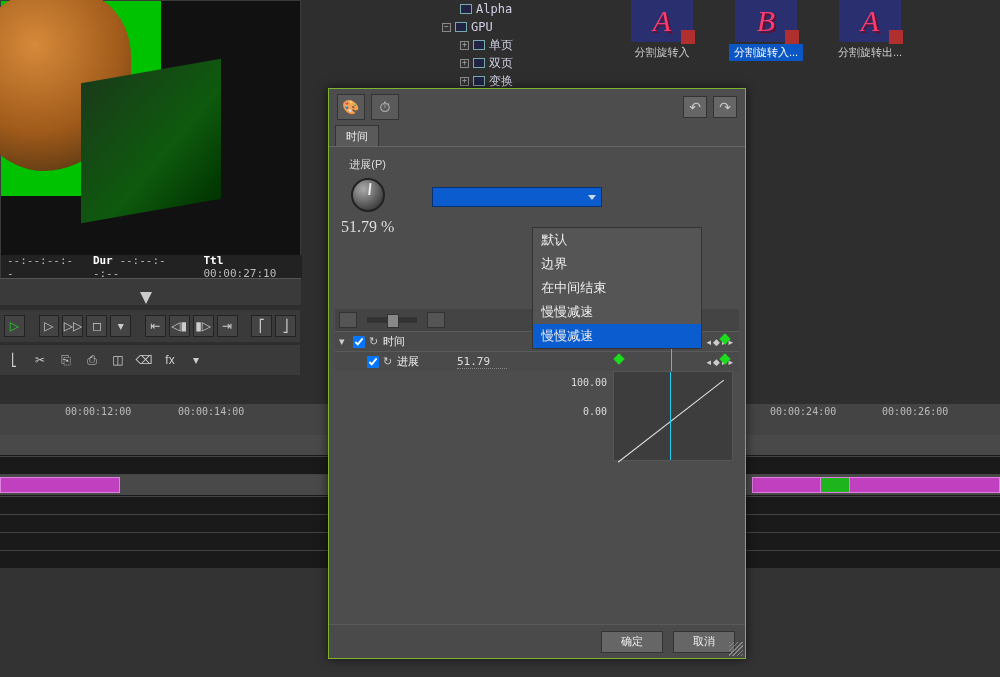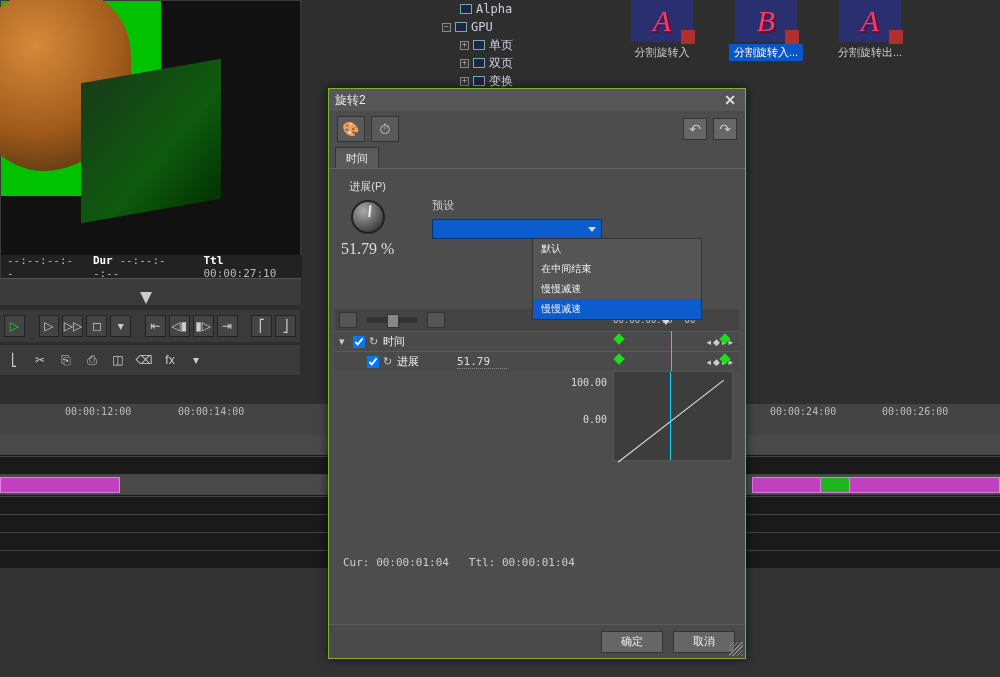--- a/index.html
+++ b/index.html
@@ -66,21 +66,21 @@
   .prog-label{font-size:11px;color:#ddd}
   .knob-col{display:flex;flex-direction:column;align-items:center;gap:6px}
   .knob{width:34px;height:34px;border-radius:50%;background:radial-gradient(circle at 35% 30%,#aaa 0%,#555 60%,#222 100%);border:2px solid #222;position:relative}
   .knob::after{content:"";position:absolute;left:15px;top:3px;width:2px;height:12px;background:#eee;transform-origin:50% 14px;transform:rotate(6deg)}
   .pct{font-family:Liberation Serif, serif;font-size:16px;color:#ddd}
   .preset-col{flex:1}
   .preset-lbl{font-size:11px;color:#ccc;margin-bottom:6px}
   .combo{width:170px;height:20px;background:#0a5ccf;border:1px solid #0a3070;position:relative}
   .combo::after{content:"";position:absolute;right:5px;top:7px;width:0;height:0;border-left:4px solid transparent;border-right:4px solid transparent;border-top:5px solid #cde}
   .dropdown{position:absolute;left:100px;top:40px;width:170px;background:#555;border:1px solid #333;z-index:5}
-  .dd-item{padding:3px 8px;font-size:10px;color:#eee}
+  .dd-item{padding:3px 8px;font-size:13px;color:#eee}
   .dd-item.sel{background:#0a5ccf}
 
   .kf-area{position:absolute;left:6px;top:220px;right:6px;height:290px}
   .kf-toolbar{height:22px;background:#444;display:flex;align-items:center;padding:0 4px;gap:4px}
   .kf-btn{width:18px;height:16px;background:#555;border:1px solid #333}
   .kf-slider{flex:0 0 50px;height:6px;background:#333;margin:0 6px;position:relative}
   .kf-slider::after{content:"";position:absolute;left:20px;top:-3px;width:10px;height:12px;background:#888;border:1px solid #333}
   .kf-ruler{position:absolute;right:6px;top:0;width:120px;height:22px;font-family:Consolas,monospace;font-size:9px;color:#bbb;display:flex;align-items:center;gap:12px}
   .kf-ph{position:absolute;right:62px;top:-2px;width:10px;height:18px;background:#ddd;clip-path:polygon(0 0,100% 0,100% 60%,50% 100%,0 60%)}
   .kf-row{height:20px;background:#4a4a4a;border-top:1px solid #5a5a5a;display:flex;align-items:center;font-size:11px}
@@ -214,24 +214,20 @@
     <div class="clip" style="left:752px;width:248px"></div>
     <div class="clip green" style="left:820px"></div>
   </div>
   <div class="track title"></div>
   <div class="track audio"></div>
   <div class="track audio"></div>
   <div class="track audio"></div>
 </div>
 
 <div class="dlg">
-  <div class="dlg-title">
-    <span>旋转2</span>
-    <div class="dlg-close">✕</div>
-  </div>
   <div class="dlg-toolbar">
     <div class="tbgrp">
       <div class="dlg-tbtn">🎨</div>
       <div class="dlg-tbtn">⏱</div>
     </div>
     <div class="tbgrp">
       <div class="dlg-tbtn r">↶</div>
       <div class="dlg-tbtn r">↷</div>
     </div>
   </div>
@@ -239,24 +235,24 @@
     <div class="tab">时间</div>
   </div>
   <div class="dlg-body">
     <div class="progress-row">
       <div class="knob-col">
         <div class="prog-label">进展(P)</div>
         <div class="knob"></div>
         <div class="pct">51.79 %</div>
       </div>
       <div class="preset-col" style="position:relative">
-        <div class="preset-lbl">预设</div>
         <div class="combo"></div>
         <div class="dropdown" id="dd">
             <div class="dd-item">默认</div>
+            <div class="dd-item">边界</div>
             <div class="dd-item">在中间结束</div>
             <div class="dd-item">慢慢减速</div>
             <div class="dd-item sel">慢慢减速</div>
           </div>
       </div>
     </div>
   </div>
 
   <div class="kf-area">
     <div class="kf-toolbar">
@@ -279,39 +275,35 @@
     <div class="kf-row">
       <span class="expand" style="margin-left:18px"></span>
       <input type="checkbox" checked="" style="">
       <span class="loop">↻</span>
       <span class="nm">进展</span>
       <span class="val">51.79</span>
       <span class="nav">◂◆▸▸</span>
     </div>
     <div class="kf-vals">
       <div style="margin-top:48px">100.00</div>
-      <div style="margin-top:26px">0.00</div>
+      <div style="margin-top:18px">0.00</div>
     </div>
     <div class="kf-keys">
       <div class="kf-diamond" style="left:2px;top:4px"></div>
       <div class="kf-diamond" style="right:4px;top:4px"></div>
       <div class="kf-diamond" style="left:2px;top:24px"></div>
       <div class="kf-diamond" style="right:4px;top:24px"></div>
       <div class="cyan-line" style="left:58px"></div>
     </div>
     <div class="kf-graph">
       <svg class="graph-line" viewBox="0 0 100 80" preserveAspectRatio="none">
         <line x1="0" y1="78" x2="98" y2="2" stroke="#ddd" stroke-width="1"></line>
       </svg>
       <div class="cyan-line" style="left:56px"></div>
     </div>
-    <div class="kf-status">
-      <span>Cur:</span> <span>00:00:01:04</span>&nbsp;&nbsp;
-      <span>Ttl:</span> <span>00:00:01:04</span>
-    </div>
   </div>
 
   <div class="dlg-footer">
     <div class="fbtn">确定</div>
     <div class="fbtn">取消</div>
     <div class="resize"></div>
   </div>
 </div>
 
 </body></html>

